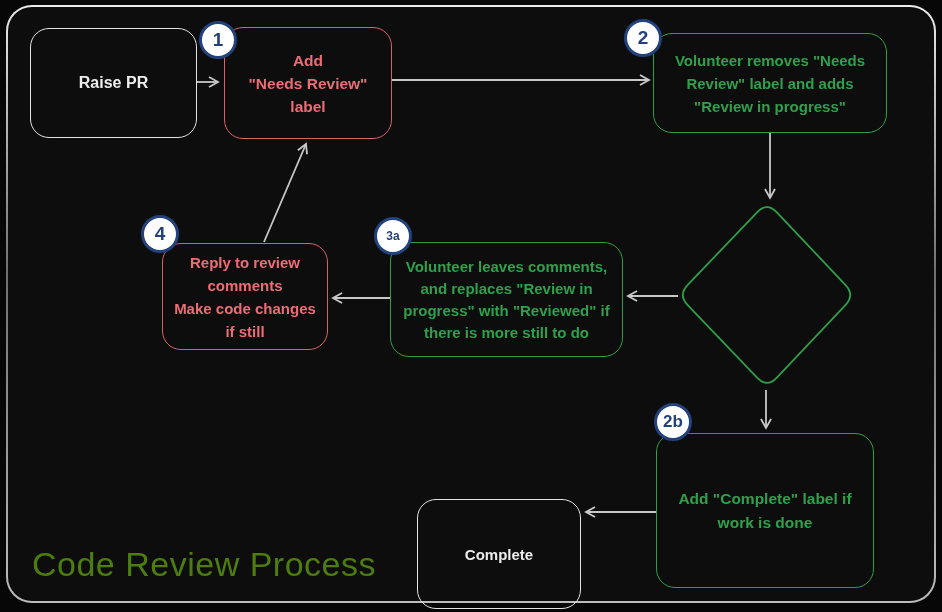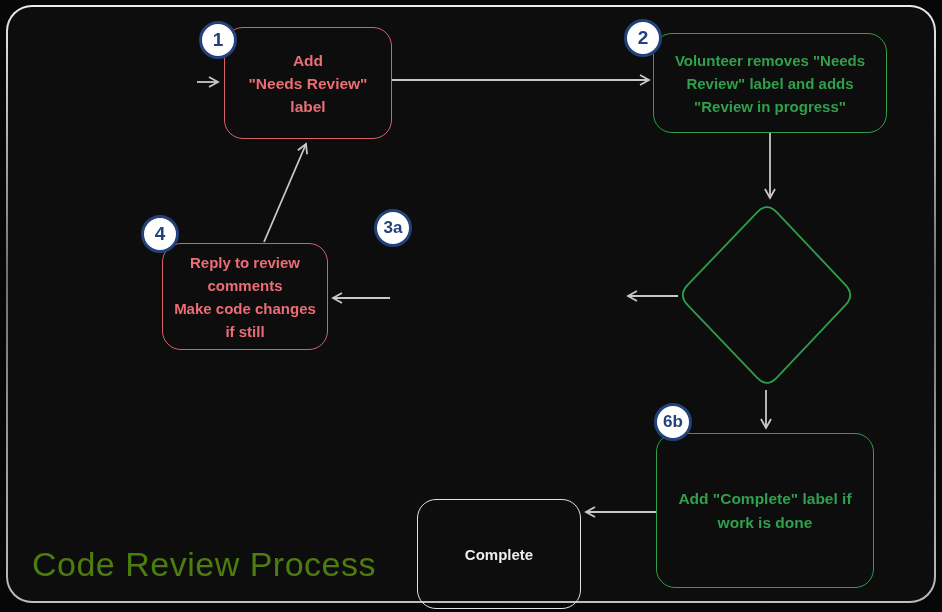--- a/index.html
+++ b/index.html
@@ -38,21 +38,21 @@
     font-size:14px;line-height:21px;white-space:pre-line;
   }
   .badge{
     position:absolute;width:38px;height:38px;border-radius:50%;
     background:#ffffff;border:3.5px solid #23417b;box-sizing:border-box;
     color:#23417b;font-weight:bold;font-size:19px;
     display:flex;align-items:center;justify-content:center;
   }
   #badge-step1 {left:199px;top:21px;}
   #badge-step2 {left:624px;top:19px;}
-  #badge-step3a{left:374px;top:209px;font-size:17px;}
+  #badge-step3a{left:374px;top:217px;font-size:12px;}
   #badge-step4 {left:141px;top:215px;}
   #badge-step3b{left:654px;top:403px;font-size:17px;}
   .title{
     position:absolute;left:32px;top:545px;
     color:#4d7c0f;font-size:34px;font-weight:500;letter-spacing:0.5px;
   }
 </style>
 </head>
 <body>
 
@@ -74,34 +74,43 @@
     <path d="M 390 298 L 333 298" stroke="#c8c8c8" stroke-width="1.8" marker-end="url(#arrowhead)"></path>
     <path d="M 264 242 L 306 144" stroke="#c8c8c8" stroke-width="1.8" marker-end="url(#arrowhead)"></path>
     <path d="M 766 390 L 766 428" stroke="#c8c8c8" stroke-width="1.8" marker-end="url(#arrowhead)"></path>
     <path d="M 656 512 L 586 512" stroke="#c8c8c8" stroke-width="1.8" marker-end="url(#arrowhead)"></path>
 
     <path d="M 776.6 212.2 L 845.4 284.8 Q 855 295 845.4 305.2 L 776.6 377.8
              Q 767 388 757.3 377.9 L 687.7 305.1 Q 678 295 687.7 284.9
              L 757.3 212.1 Q 767 202 776.6 212.2 Z" stroke="#2f9e48" stroke-width="1.8"></path>
   </svg>
 
+  <div class="node neutral" id="node-raise-pr">
+    <span>Raise PR</span>
+  </div>
 
   <div class="node red" id="node-step1">
     <span>Add
 "Needs Review"
 label</span>
   </div>
 
   <div class="node green" id="node-step2">
     <span>Volunteer removes "Needs
 Review" label and adds
 "Review in progress"</span>
   </div>
 
 
+  <div class="node green" id="node-step3a">
+    <span>Volunteer leaves comments,
+and replaces "Review in
+progress" with "Reviewed" if
+there is more still to do</span>
+  </div>
 
   <div class="node red" id="node-step4">
     <span>Reply to review
 comments
 Make code changes
 if still</span>
   </div>
 
   <div class="node green" id="node-step3b">
     <span>Add "Complete" label if
@@ -118,18 +127,18 @@
   <div class="badge" id="badge-step2">
     <span>2</span>
   </div>
   <div class="badge" id="badge-step3a">
     <span>3a</span>
   </div>
   <div class="badge" id="badge-step4">
     <span>4</span>
   </div>
   <div class="badge" id="badge-step3b">
-    <span>6b</span>
+    <span>2b</span>
   </div>
 
   <div class="title">Code Review Process</div>
 
 </div>
 
 </body></html>

